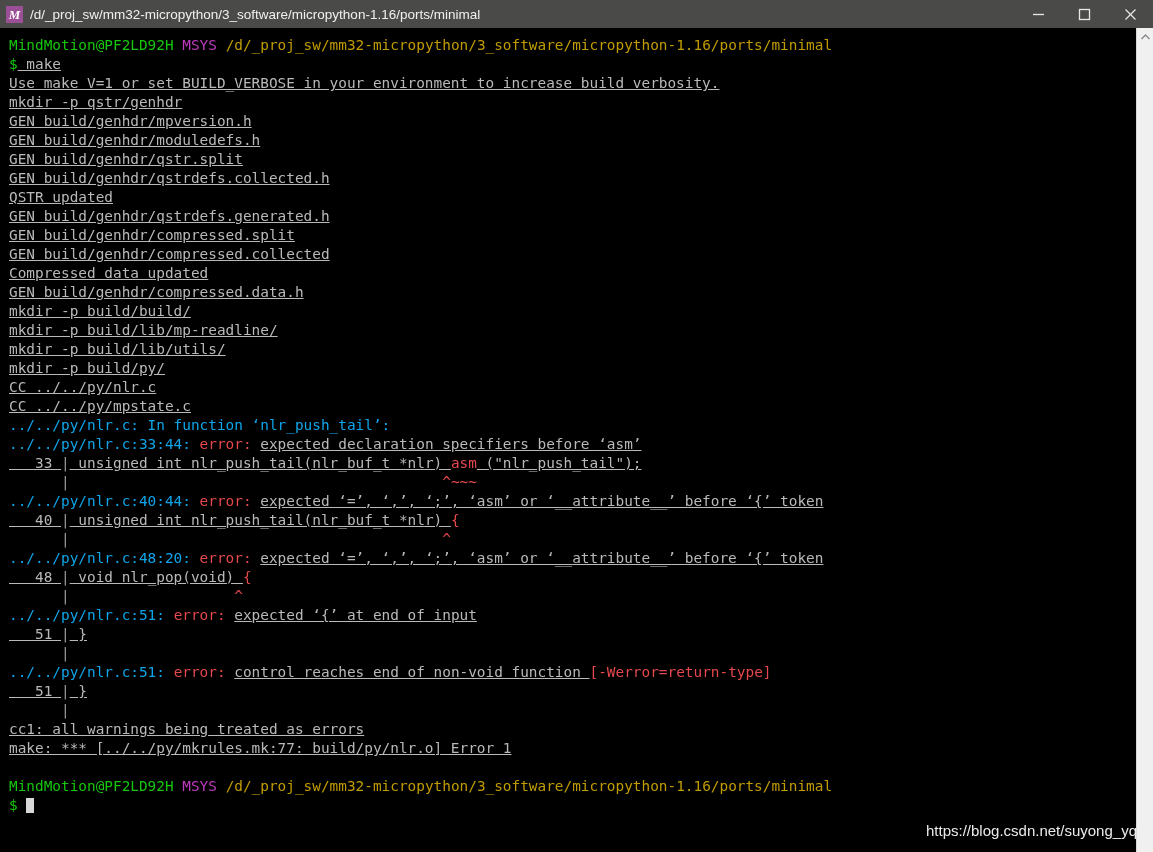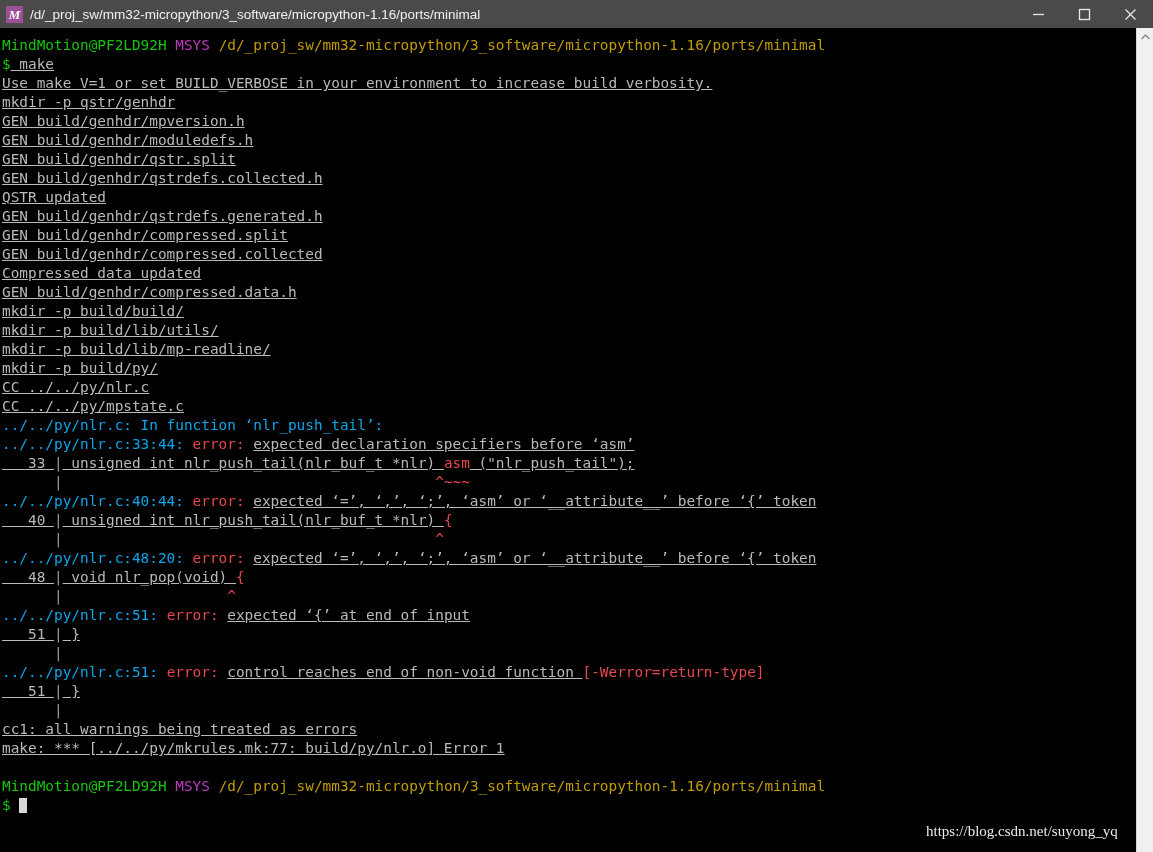--- a/index.html
+++ b/index.html
@@ -30,21 +30,21 @@
   }
   .winbtns{ margin-left:auto; display:flex; height:28px; }
   .winbtn{
     width:46px; height:28px; display:flex; align-items:center; justify-content:center;
     color:#e8e8e8;
   }
   .winbtn svg{ display:block; }
 
   
   .terminal{
-    position:absolute; left:0; top:28px;
+    position:absolute; left:7px; top:28px;
     width:1024px; height:824px;
     background:#000000;
     padding:8px 0 0 2px;
     overflow:hidden;
   }
   .tline{
     height:19px; line-height:19px;
     font-family:"DejaVu Sans Mono", monospace;
     font-size:14.4px;
     color:#cccccc;
@@ -80,21 +80,21 @@
     width:17px; height:0px;
     background:#cdcdcd;
   }
 
   
   .watermark{
     position:absolute; left:926px; top:820px;
     width:227px; height:22px;
     overflow:hidden;
     color:#ffffff;
-    font-family:Liberation Serif, serif;
+    font-family:Liberation Sans, sans-serif;
     font-size:15px; line-height:22px;
     white-space:nowrap;
     opacity:.92;
   }
 </style>
 </head>
 <body>
 
 <div class="titlebar">
   <div class="app-icon">M</div>
@@ -128,22 +128,22 @@
     <div class="tline"><span class="c-grey">GEN build/genhdr/moduledefs.h</span></div>
     <div class="tline"><span class="c-grey">GEN build/genhdr/qstr.split</span></div>
     <div class="tline"><span class="c-grey">GEN build/genhdr/qstrdefs.collected.h</span></div>
     <div class="tline"><span class="c-grey">QSTR updated</span></div>
     <div class="tline"><span class="c-grey">GEN build/genhdr/qstrdefs.generated.h</span></div>
     <div class="tline"><span class="c-grey">GEN build/genhdr/compressed.split</span></div>
     <div class="tline"><span class="c-grey">GEN build/genhdr/compressed.collected</span></div>
     <div class="tline"><span class="c-grey">Compressed data updated</span></div>
     <div class="tline"><span class="c-grey">GEN build/genhdr/compressed.data.h</span></div>
     <div class="tline"><span class="c-grey">mkdir -p build/build/</span></div>
+    <div class="tline"><span class="c-grey">mkdir -p build/lib/mp-readline/</span></div>
     <div class="tline"><span class="c-grey">mkdir -p build/lib/utils/</span></div>
-    <div class="tline"><span class="c-grey">mkdir -p build/lib/mp-readline/</span></div>
     <div class="tline"><span class="c-grey">mkdir -p build/py/</span></div>
     <div class="tline"><span class="c-grey">CC ../../py/nlr.c</span></div>
     <div class="tline"><span class="c-grey">CC ../../py/mpstate.c</span></div>
     <div class="tline"><span class="c-white">../../py/nlr.c: In function </span><span class="c-white">‘nlr_push_tail’</span><span class="c-white">:</span></div>
     <div class="tline"><span class="c-white">../../py/nlr.c:33:44: </span><span class="c-red">error: </span><span class="c-grey">expected declaration specifiers before ‘asm’</span></div>
     <div class="tline"><span class="c-grey">   33 </span><span class="c-dim">|</span><span class="c-grey"> unsigned int nlr_push_tail(nlr_buf_t *nlr) </span><span class="c-red">asm</span><span class="c-grey"> ("nlr_push_tail");</span></div>
     <div class="tline"><span>      </span><span class="c-dim">|</span><span>                                           </span><span class="c-red">^~~~</span></div>
     <div class="tline"><span class="c-white">../../py/nlr.c:40:44: </span><span class="c-red">error: </span><span class="c-grey">expected ‘=’, ‘,’, ‘;’, ‘asm’ or ‘__attribute__’ before ‘{’ token</span></div>
     <div class="tline"><span class="c-grey">   40 </span><span class="c-dim">|</span><span class="c-grey"> unsigned int nlr_push_tail(nlr_buf_t *nlr) </span><span class="c-red">{</span></div>
     <div class="tline"><span>      </span><span class="c-dim">|</span><span>                                           </span><span class="c-red">^</span></div>

